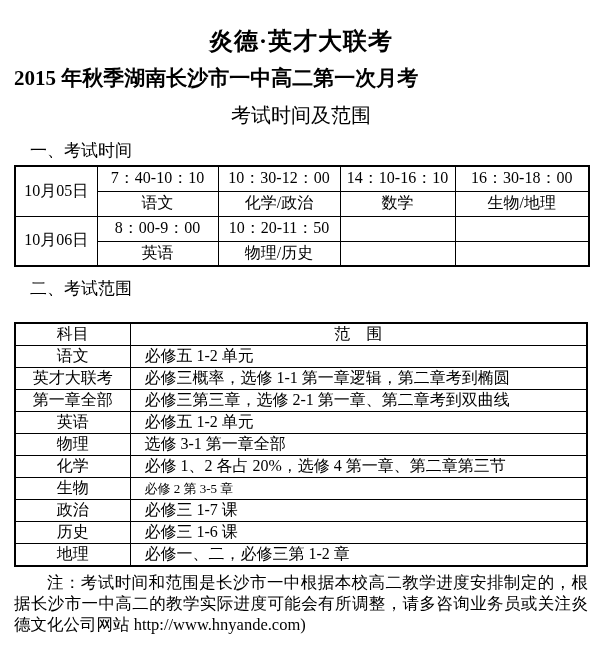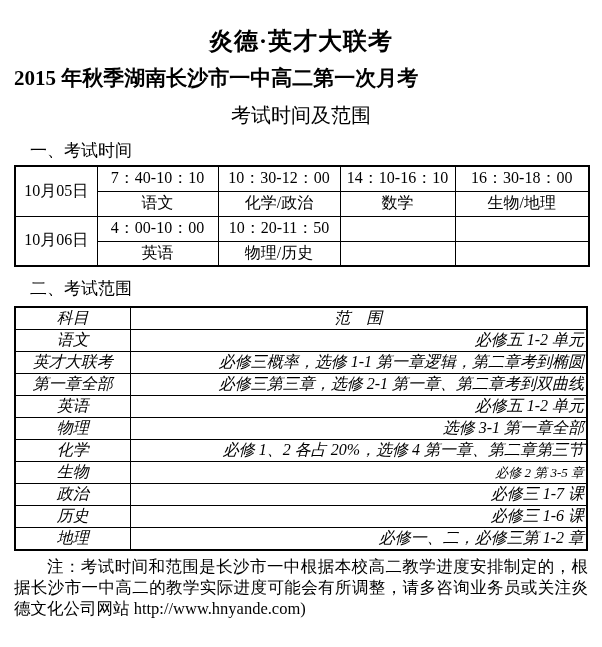--- a/index.html
+++ b/index.html
@@ -69,29 +69,29 @@
     border-width: 2px;
   }
   .schedule-table { margin-top: 4px; }
   .schedule-table td {
     height: 25px;
     text-align: center;
     padding: 0 2px;
     overflow: hidden;
     white-space: nowrap;
   }
-  .scope-table { margin-top: 7px; font-style: italic; }
+  .scope-table { margin-top: 23px; }
   .scope-table td {
     height: 21px;
     padding: 0 2px;
     overflow: hidden;
     white-space: nowrap;
   }
   .scope-table td.subject-cell { text-align: center; }
-  .scope-table td.scope-cell { text-align: right; padding-left: 23px; }
+  .scope-table td.scope-cell { text-align: left; padding-left: 14px; }
   .scope-table td.scope-header { text-align: center; }
   .scope-table tr.small-row td.scope-cell { font-size: 13px; }
   .note {
     margin: 5px 0 0;
     font-size: 16.5px;
     line-height: 21px;
     text-align: justify;
     text-indent: 2em;
     word-break: break-all;
   }
@@ -124,21 +124,21 @@
         <td>16：30-18：00</td>
       </tr>
       <tr>
         <td>语文</td>
         <td>化学/政治</td>
         <td>数学</td>
         <td>生物/地理</td>
       </tr>
       <tr>
         <td rowspan="2">10月06日</td>
-        <td>4：00-10：00</td>
+        <td>8：00-9：00</td>
         <td>10：20-11：50</td>
         <td></td>
         <td></td>
       </tr>
       <tr>
         <td>英语</td>
         <td>物理/历史</td>
         <td></td>
         <td></td>
       </tr>

